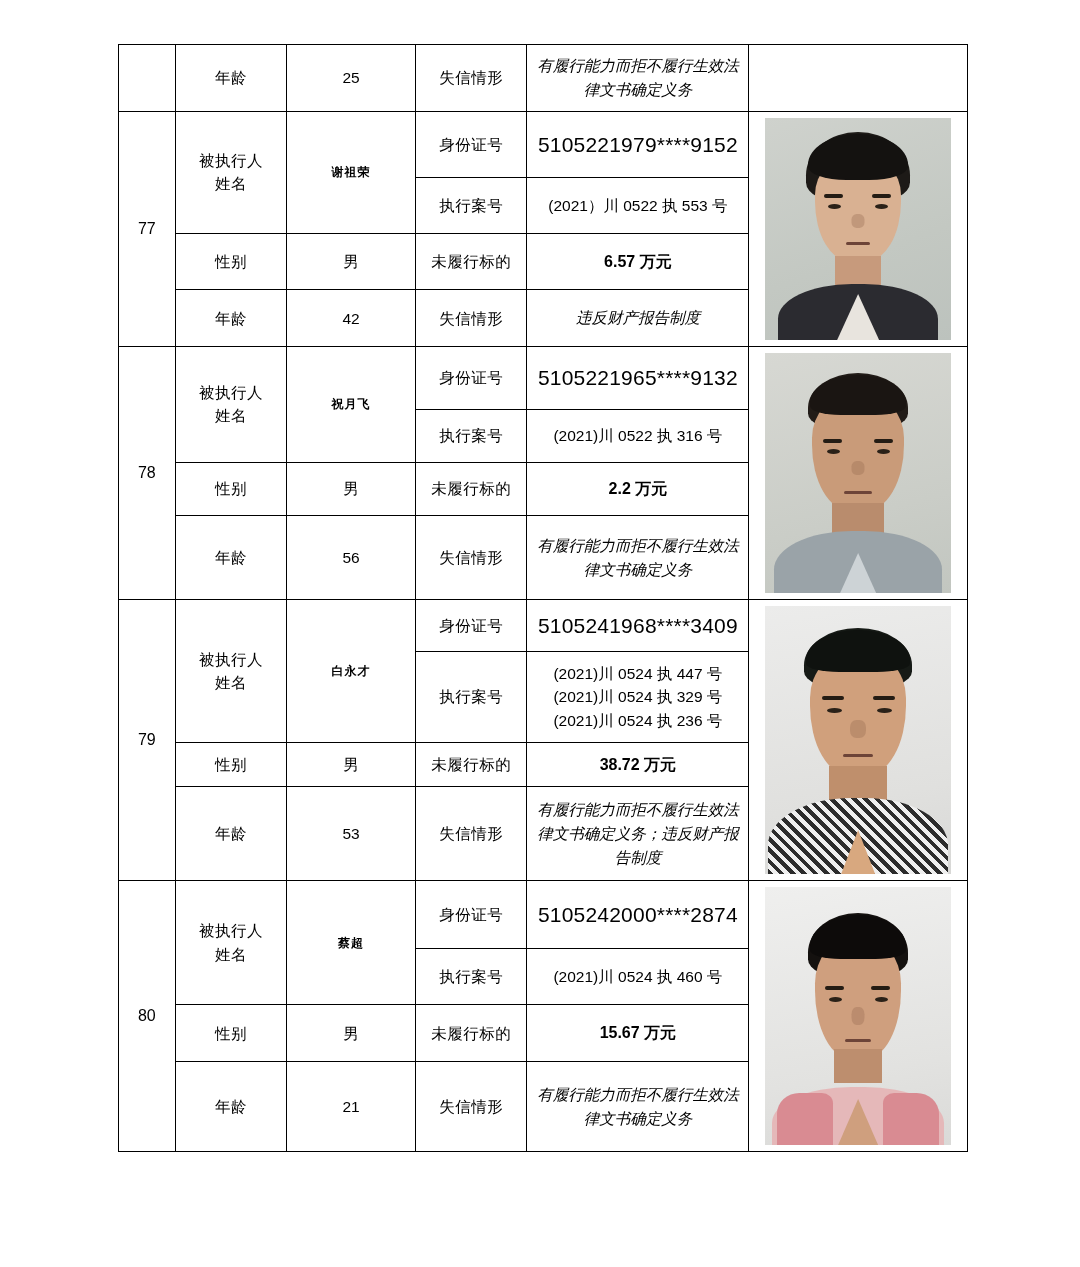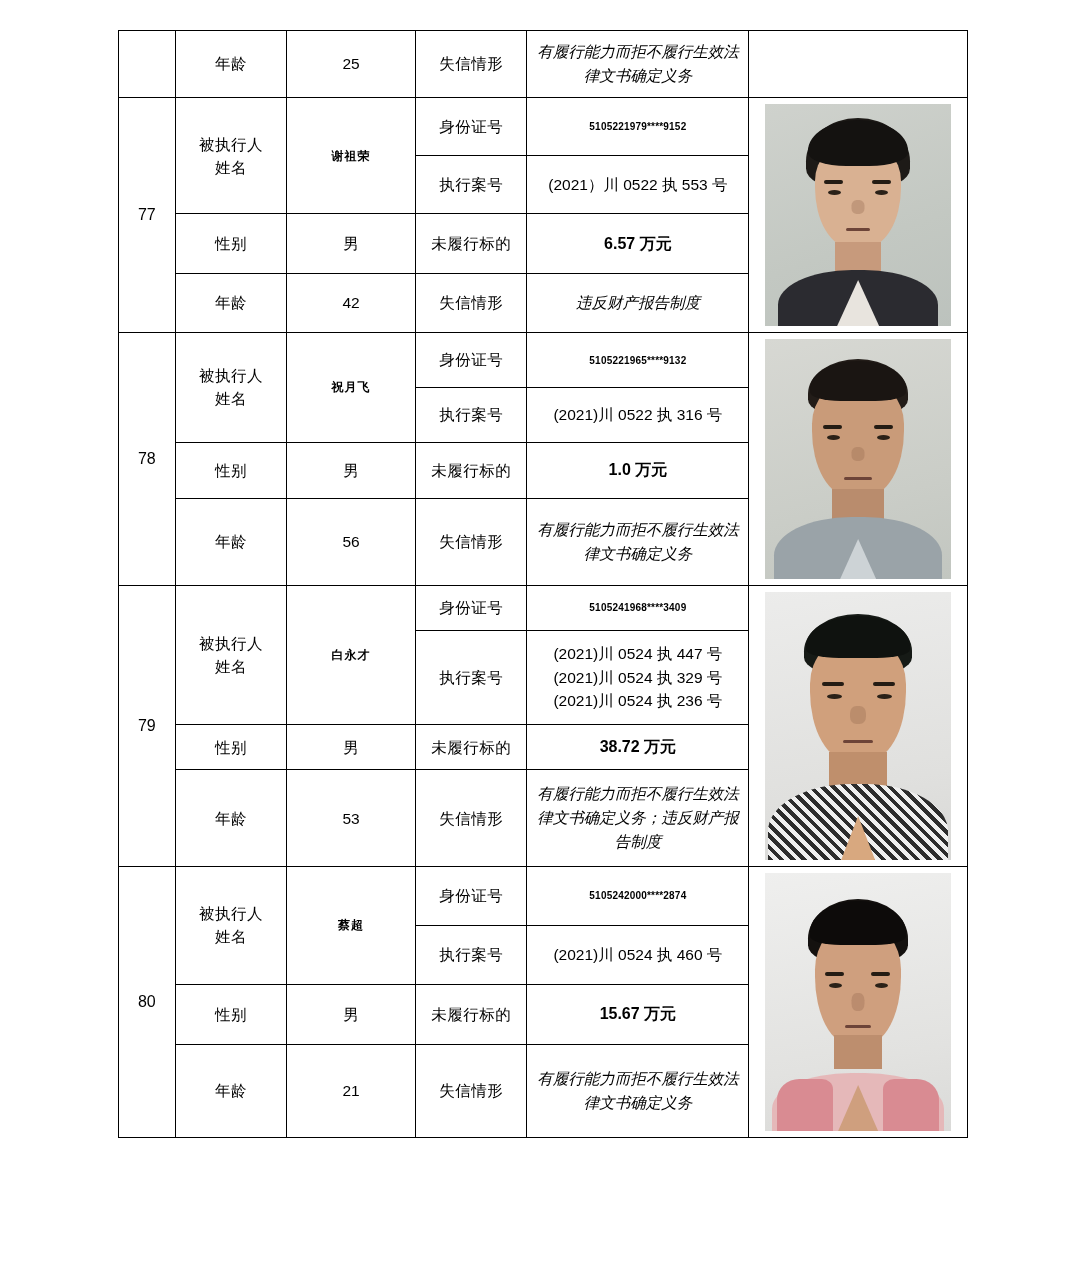--- a/index.html
+++ b/index.html
@@ -13,20 +13,21 @@
     width:1080px;
     min-height:1267px;
     position:relative;
     box-sizing:border-box;
     padding:30px 112px 30px 118px;
   }
   table.doc{
     border-collapse:collapse;
     width:850px;
     table-layout:fixed;
+    margin-top:14px;
   }
   table.doc td{
     border:1px solid #000;
     padding:0;
     vertical-align:middle;
     text-align:center;
     font-size:15.5px;
     line-height:1.5;
   }
   .c-idx{width:55px;}
@@ -39,21 +40,21 @@
   .cell{
     padding:9px 4px;
     display:block;
   }
   .idx{font-size:16px;}
   .label{font-size:15.5px;letter-spacing:0.5px;}
   .label .l2{display:block;}
   .name{font-weight:bold;font-size:12px;letter-spacing:1px;}
   .amount{font-weight:bold;font-size:16px;}
   .multi{line-height:1.55;font-style:italic;}
-  .idnum{font-size:10px;letter-spacing:0.2px;font-weight:bold;}
+  .idnum{font-size:21px;letter-spacing:0.2px;}
   .casenum{font-size:15.5px;}
   .photo-cell{padding:0;vertical-align:middle;text-align:center;}
   .photo-wrap{
     display:flex;
     align-items:center;
     justify-content:center;
     height:100%;
     padding:6px 0;
     box-sizing:border-box;
   }
@@ -279,21 +280,21 @@
         <td class="c-lbl">
             <span class="cell label">性别</span>
           </td>
         <td class="c-val">
             <span class="cell">男</span>
           </td>
         <td class="c-lbl2">
             <span class="cell label">未履行标的</span>
           </td>
         <td class="c-val2">
-            <span class="cell amount">1.0 万元</span>
+            <span class="cell amount">2.2 万元</span>
           </td>
       </tr>
       <tr>
         <td class="c-lbl">
             <span class="cell label">年龄</span>
           </td>
         <td class="c-val">
             <span class="cell">56</span>
           </td>
         <td class="c-lbl2">

